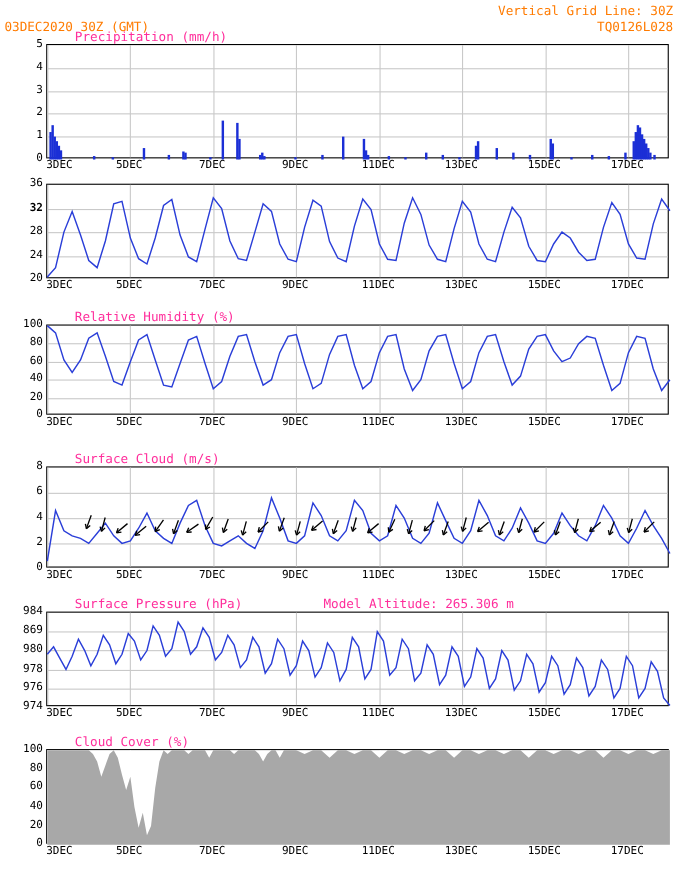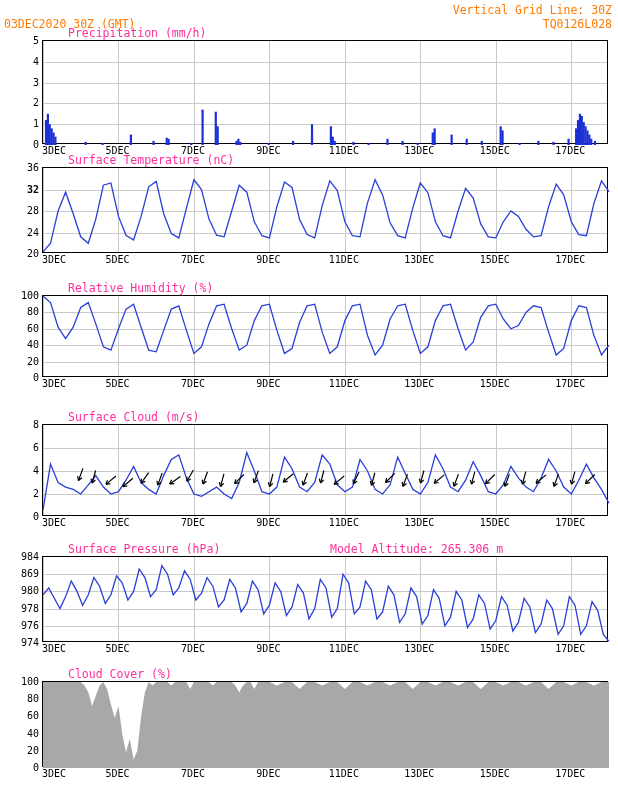--- a/index.html
+++ b/index.html
@@ -145,21 +145,20 @@
         <div class="ytick" style="top: 21.5px; font-weight: bold;">32</div>
         <div class="ytick" style="top: 0px;">36</div>
         <div class="xtick" style="left: 0px; transform: none;">3DEC</div>
         <div class="xtick" style="left: 75.4667px;">5DEC</div>
         <div class="xtick" style="left: 150.933px;">7DEC</div>
         <div class="xtick" style="left: 226.4px;">9DEC</div>
         <div class="xtick" style="left: 301.867px;">11DEC</div>
         <div class="xtick" style="left: 377.333px;">13DEC</div>
         <div class="xtick" style="left: 452.8px;">15DEC</div>
         <div class="xtick" style="left: 528.267px;">17DEC</div>
-        <div class="ptitle" style="left: 26px; top: -14px;">Surface Temperature (nC)</div>
       </div>
       <div class="panel" style="top: 295px; width: 566px; height: 82px;">
         <div class="plotbox" style="width: 566px; height: 82px;">
           <div class="gridv" style="left: 0px;"></div>
           <div class="gridv" style="left: 75.4667px;"></div>
           <div class="gridv" style="left: 150.933px;"></div>
           <div class="gridv" style="left: 226.4px;"></div>
           <div class="gridv" style="left: 301.867px;"></div>
           <div class="gridv" style="left: 377.333px;"></div>
           <div class="gridv" style="left: 452.8px;"></div>
@@ -342,21 +341,21 @@
         <div class="ytick" style="top: 0px;">984</div>
         <div class="xtick" style="left: 0px; transform: none;">3DEC</div>
         <div class="xtick" style="left: 75.4667px;">5DEC</div>
         <div class="xtick" style="left: 150.933px;">7DEC</div>
         <div class="xtick" style="left: 226.4px;">9DEC</div>
         <div class="xtick" style="left: 301.867px;">11DEC</div>
         <div class="xtick" style="left: 377.333px;">13DEC</div>
         <div class="xtick" style="left: 452.8px;">15DEC</div>
         <div class="xtick" style="left: 528.267px;">17DEC</div>
         <div class="ptitle" style="left: 26px; top: -14px;">Surface Pressure (hPa)</div>
-        <div class="ptitle" style="left: 252px; top: -14px; margin-left: 36px;">Model Altitude: 265.306 m</div>
+        <div class="ptitle" style="left: 252px; top: -14px;">Model Altitude: 265.306 m</div>
       </div>
       <div class="panel" style="top: 681px; width: 566px; height: 86px;">
         <div class="plotbox grey" style="width: 566px; height: 86px;">
           <div class="gridv" style="left: 0px;"></div>
           <div class="gridv" style="left: 75.4667px;"></div>
           <div class="gridv" style="left: 150.933px;"></div>
           <div class="gridv" style="left: 226.4px;"></div>
           <div class="gridv" style="left: 301.867px;"></div>
           <div class="gridv" style="left: 377.333px;"></div>
           <div class="gridv" style="left: 452.8px;"></div>

